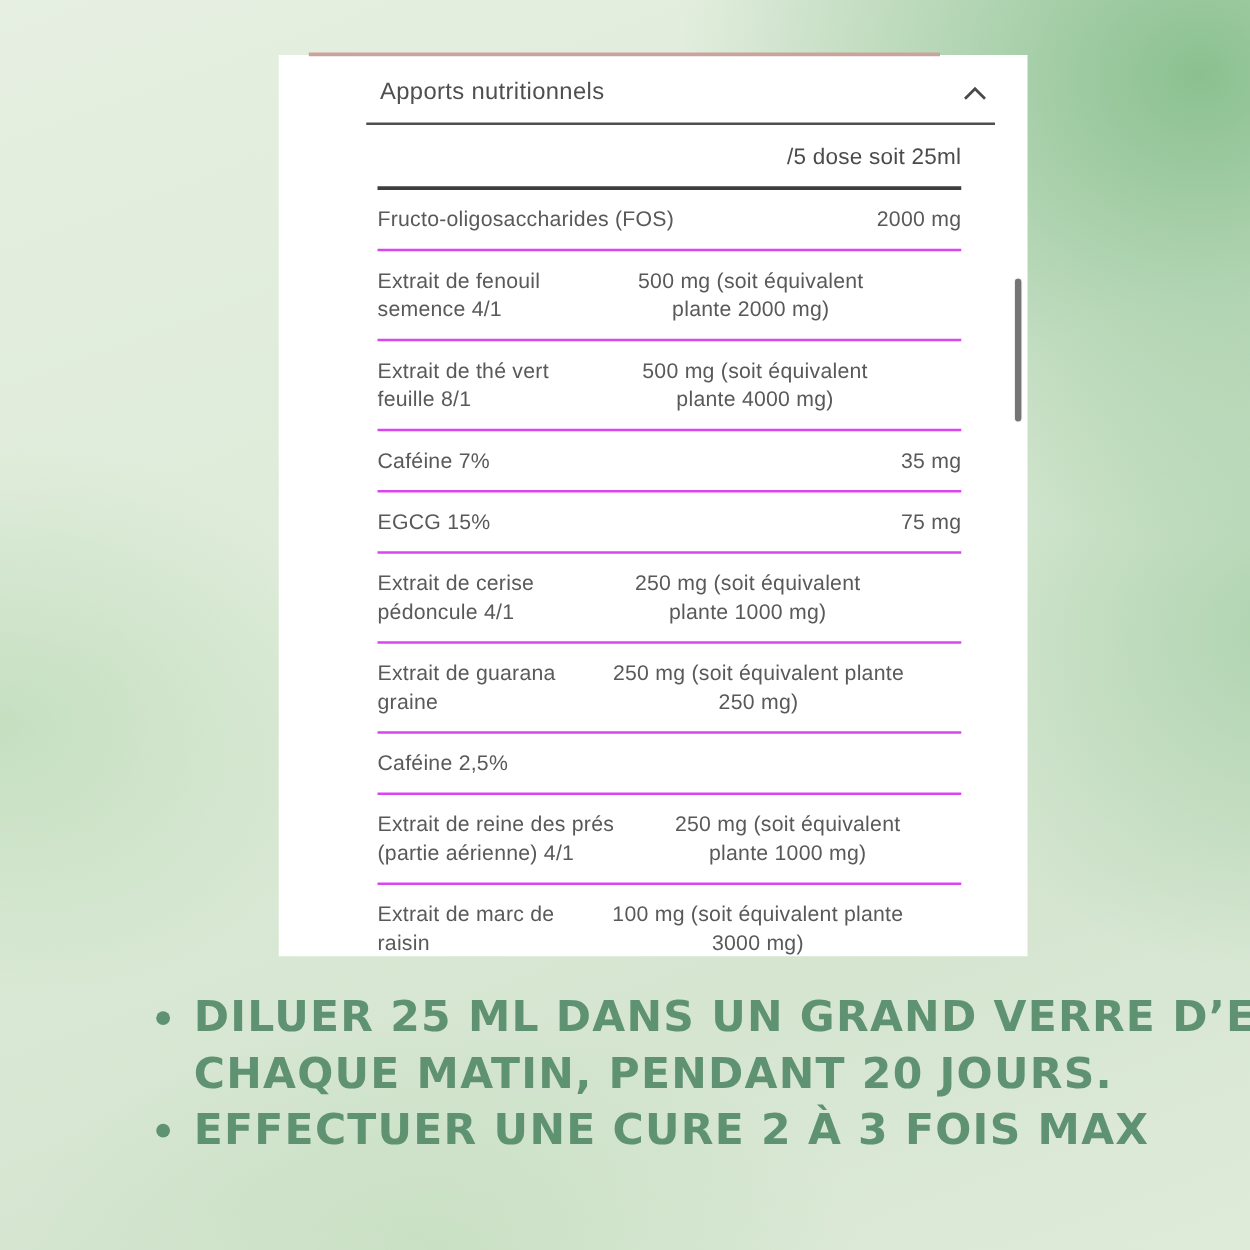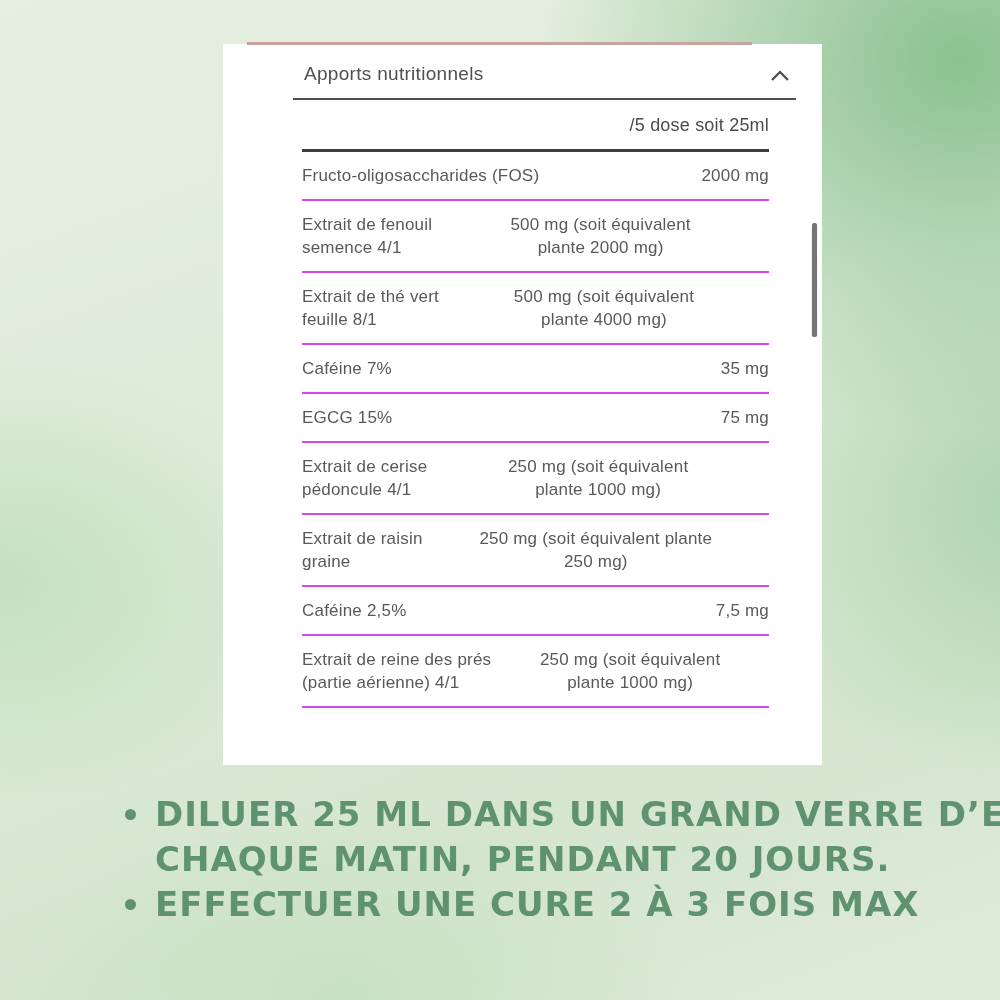--- a/index.html
+++ b/index.html
@@ -88,38 +88,43 @@
   </div>
 
   <div class="row">
     <div class="name">Extrait de cerise
 pédoncule 4/1</div>
     <div class="value center">250 mg (soit équivalent
 plante 1000 mg)</div>
   </div>
 
   <div class="row">
-    <div class="name">Extrait de raisin
+    <div class="name">Extrait de guarana
 graine</div>
     <div class="value center">250 mg (soit équivalent plante
 250 mg)</div>
   </div>
 
   <div class="row">
     <div class="name">Caféine 2,5%</div>
-    <div class="value">7,5 mg</div>
   </div>
 
   <div class="row">
     <div class="name">Extrait de reine des prés
 (partie aérienne) 4/1</div>
     <div class="value center">250 mg (soit équivalent
 plante 1000 mg)</div>
   </div>
 
+  <div class="row">
+    <div class="name">Extrait de marc de
+raisin</div>
+    <div class="value center">100 mg (soit équivalent plante
+3000 mg)</div>
+  </div>
 </div>
   <div class="scroll-thumb"></div>
 </div>
 
 <div class="instructions">
 
   <div class="instr-item">
     <span class="instr-bullet"></span>
     <div class="instr-text">DILUER 25 ML DANS UN GRAND VERRE D’EAU
 CHAQUE MATIN, PENDANT 20 JOURS.</div>

